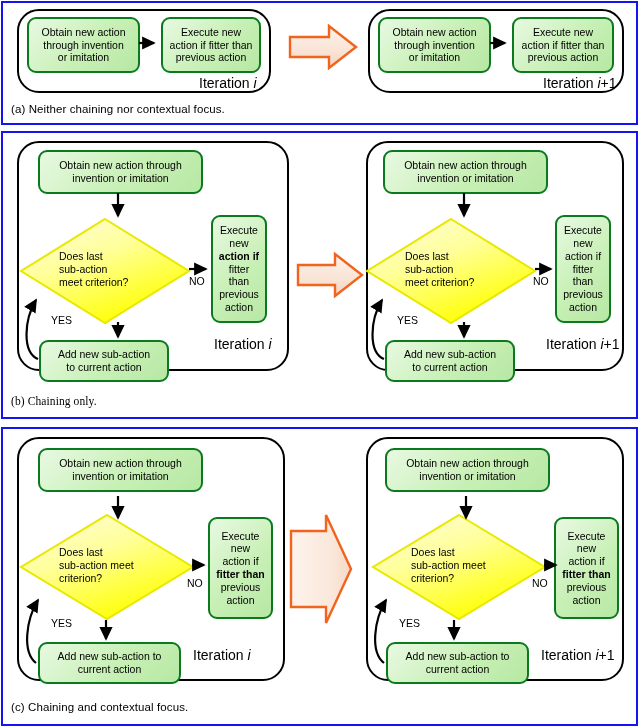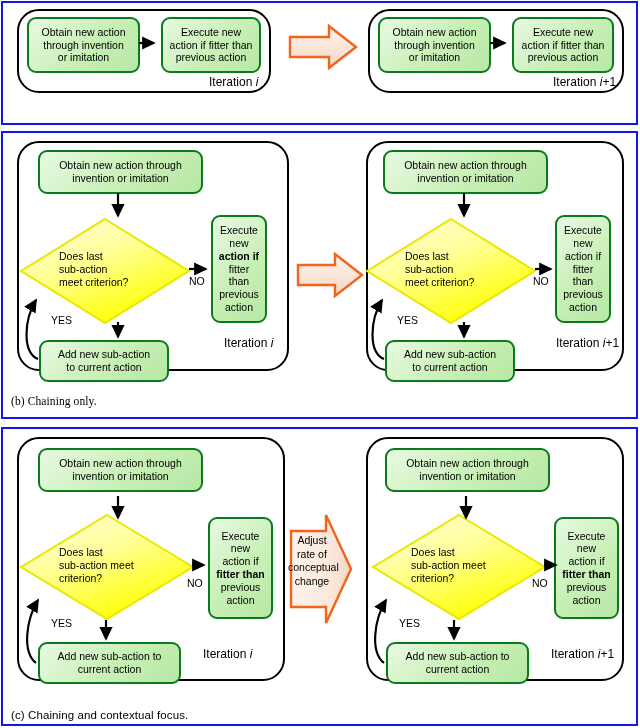--- a/index.html
+++ b/index.html
@@ -10,21 +10,21 @@
   
   .panel{position:absolute;border:2px solid #1414f0;background:#ffffff;box-sizing:border-box;}
   .panel-a{left:1px;  top:1px;   width:637px; height:124px;}
   .panel-b{left:1px;  top:131px; width:637px; height:288px;}
   .panel-c{left:1px;  top:427px; width:637px; height:299px;}
 
   .caption{position:absolute;font-size:11.5px;color:#000;letter-spacing:.1px;white-space:nowrap;}
 
   
   .iterbox{position:absolute;border:2.6px solid #000;border-radius:22px;box-sizing:border-box;background:transparent;}
-  .iterlabel{position:absolute;font-size:12px;color:#000;white-space:nowrap;margin-left:10px;}
+  .iterlabel{position:absolute;font-size:14px;color:#000;white-space:nowrap;}
   .iterlabel i{font-style:italic;}
 
   
   .proc{position:absolute;box-sizing:border-box;
         border:2px solid #0b7a1e;border-radius:9px;
         background:linear-gradient(135deg,#e8f9e2 0%,#c8f0b6 55%,#b7e8a4 100%);
         display:flex;align-items:center;justify-content:center;text-align:center;
         font-size:10.5px;line-height:1.22;color:#000;padding:2px 3px;}
   .proc span{display:block;}
   .proc b{font-weight:bold;}
@@ -84,20 +84,21 @@
     </div>
 
     <div class="proc" style="left:509px;top:14px;width:102px;height:56px;">
       <span>
         <span>Execute new</span>
         <span>action if fitter than</span>
         <span>previous action</span>
       </span>
     </div>
 
+    <div class="caption" style="left:8px;top:100px;">(a) Neither chaining nor contextual focus.</div>
   </div>
 
   <div class="panel panel-b">
 
     <div class="iterbox" style="left:14px;top:8px;width:272px;height:230px;"></div>
     <div class="iterlabel" style="left:211px;top:203px;"><span>Iteration </span><i>i</i></div>
 
     <div class="proc" style="left:35px;top:17px;width:165px;height:44px;">
       <span>
         <span>Obtain new action through</span>
@@ -291,21 +292,21 @@
     <div class="proc" style="left:383px;top:213px;width:143px;height:42px;">
       <span>
         <span>Add new sub-action to</span>
         <span>current action</span>
       </span>
     </div>
 
     <span class="tag" style="left:529px;top:148px;">NO</span>
     <span class="tag" style="left:396px;top:188px;">YES</span>
 
-    <div class="caption" style="left:8px;top:280px;">(c) Chaining and contextual focus.</div>
+    <div class="caption" style="left:8px;top:272px;">(c) Chaining and contextual focus.</div>
   </div>
 
   <div class="bigarrow" style="left:288px;top:24px;">
     <svg width="70" height="46" viewBox="0 0 70 46">
       <defs>
         <linearGradient id="oa1" x1="0" y1="0" x2="0" y2="1">
           <stop offset="0%" stop-color="#fdf2ea"></stop>
           <stop offset="60%" stop-color="#f9e4d6"></stop>
           <stop offset="100%" stop-color="#f3d2bd"></stop>
         </linearGradient>
@@ -332,26 +333,20 @@
       <defs>
         <linearGradient id="oa3" x1="0" y1="0" x2="1" y2="0">
           <stop offset="0%" stop-color="#fdf3ec"></stop>
           <stop offset="70%" stop-color="#fae7da"></stop>
           <stop offset="100%" stop-color="#f5d8c6"></stop>
         </linearGradient>
       </defs>
       <polygon points="3,18 38,18 38,2 63,56 38,110 38,94 3,94" fill="url(#oa3)" stroke="#f0641e" stroke-width="2.4" stroke-linejoin="miter"></polygon>
     </svg>
   </div>
-  <div class="arrowtext" style="left:288px;top:534px;width:48px;">
-    <span>Adjust</span><br>
-    <span>rate of</span><br>
-    <span>conceptual</span><br>
-    <span>change</span>
-  </div>
 
   <svg class="arrows" viewBox="0 0 640 728">
     <defs>
       <marker id="ah" markerWidth="7" markerHeight="7" refX="5.4" refY="3" orient="auto">
         <path d="M0,0 L6.2,3 L0,6 z" fill="#000"></path>
       </marker>
     </defs>
     <g stroke="#000" stroke-width="2.2" fill="none" marker-end="url(#ah)">
 
       <line x1="139" y1="43" x2="154" y2="43"></line>

